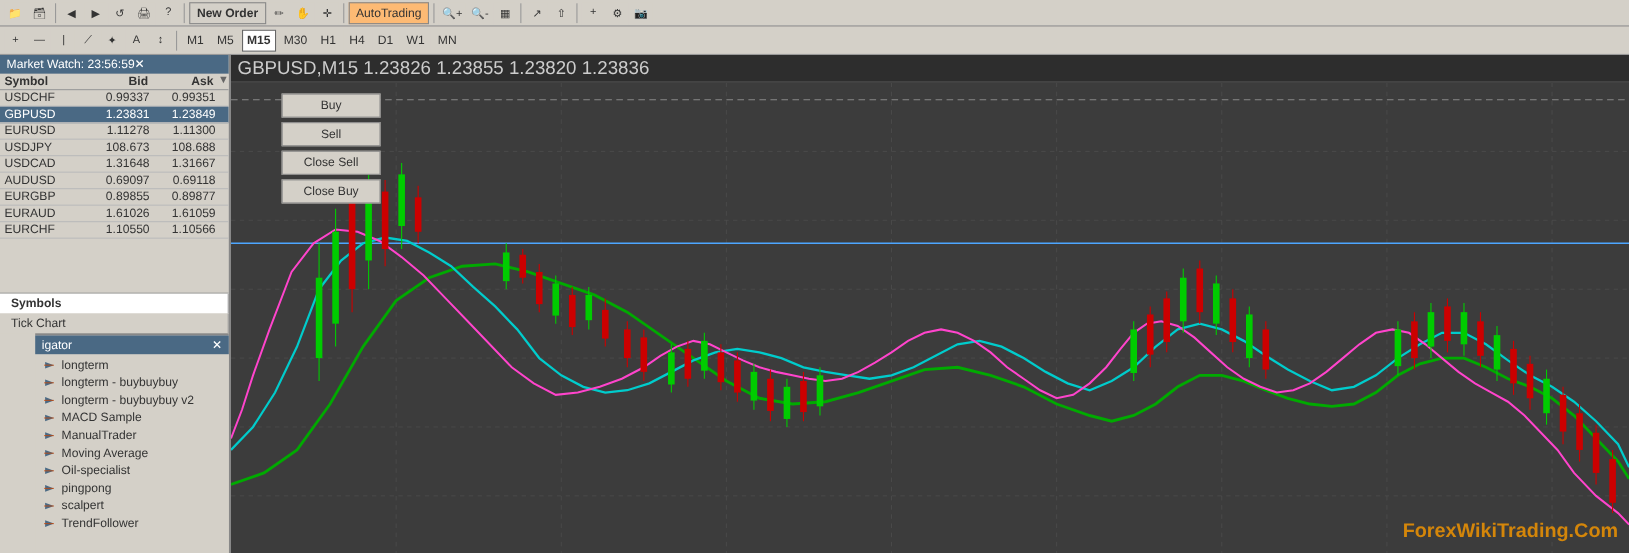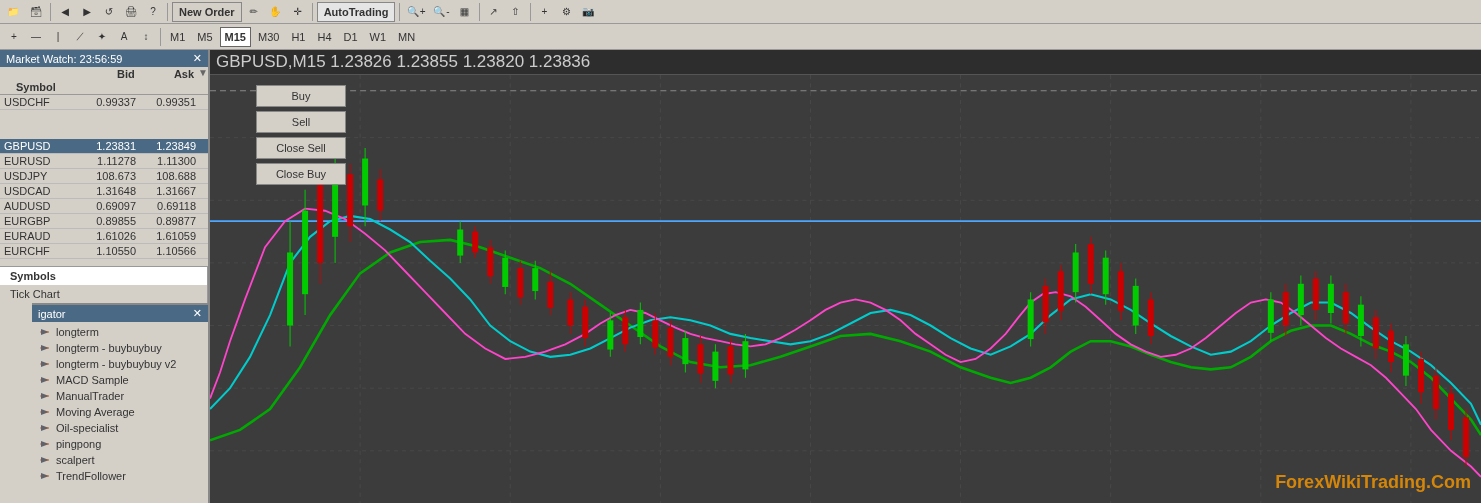--- a/index.html
+++ b/index.html
@@ -41,28 +41,27 @@
       background: #d4d0c8;
       border: 1px solid #888;
       height: 20px;
       padding: 0 6px;
       cursor: pointer;
       font-size: 11px;
       color: #333;
       font-weight: bold;
     }
     .toolbar-auto-trade {
-      background: #e5e5e5;
+      background: #fdba74;
       border: 1px solid #888;
       height: 20px;
       padding: 0 6px;
       cursor: pointer;
       font-size: 11px;
       color: #333;
-      font-weight: bold;
     }
 
     
     .toolbar2 {
       height: 26px;
       background: #d4d0c8;
       display: flex;
       align-items: center;
       padding: 0 4px;
       gap: 2px;
@@ -105,42 +104,41 @@
       overflow: hidden;
       display: flex;
       flex-direction: column;
     }
     .market-watch-header {
       background: #4a6984;
       color: #fff;
       padding: 2px 6px;
       font-size: 11px;
       display: flex;
-      justify-content: space-between;
       align-items: center;
     }
     .market-watch-table {
       flex: 1;
       overflow: hidden;
     }
     .mw-header-row {
       display: flex;
       background: #d4d0c8;
       border-bottom: 1px solid #999;
     }
-    .mw-col-symbol { width: 80px; padding: 1px 16px; font-size: 11px; font-weight: bold; color: #333; margin-top: 13px; }
+    .mw-col-symbol { width: 80px; padding: 1px 4px; font-size: 11px; font-weight: bold; color: #333; }
     .mw-col-bid { width: 60px; padding: 1px 4px; font-size: 11px; font-weight: bold; color: #333; text-align: right; }
     .mw-col-ask { width: 60px; padding: 1px 4px; font-size: 11px; font-weight: bold; color: #333; text-align: right; }
 
     .mw-row {
       display: flex;
       border-bottom: 1px solid #bbb;
       cursor: pointer;
     }
-    .mw-row.selected { background: #4a6984; margin-top: 29px; }
+    .mw-row.selected { background: #4a6984; }
     .mw-row.selected .mw-cell { color: #fff; }
     .mw-cell { padding: 1px 4px; font-size: 11px; color: #333; }
     .mw-cell-symbol { width: 80px; }
     .mw-cell-bid { width: 60px; text-align: right; }
     .mw-cell-ask { width: 60px; text-align: right; }
 
     
     .tabs-bar {
       display: flex;
       background: #d4d0c8;

